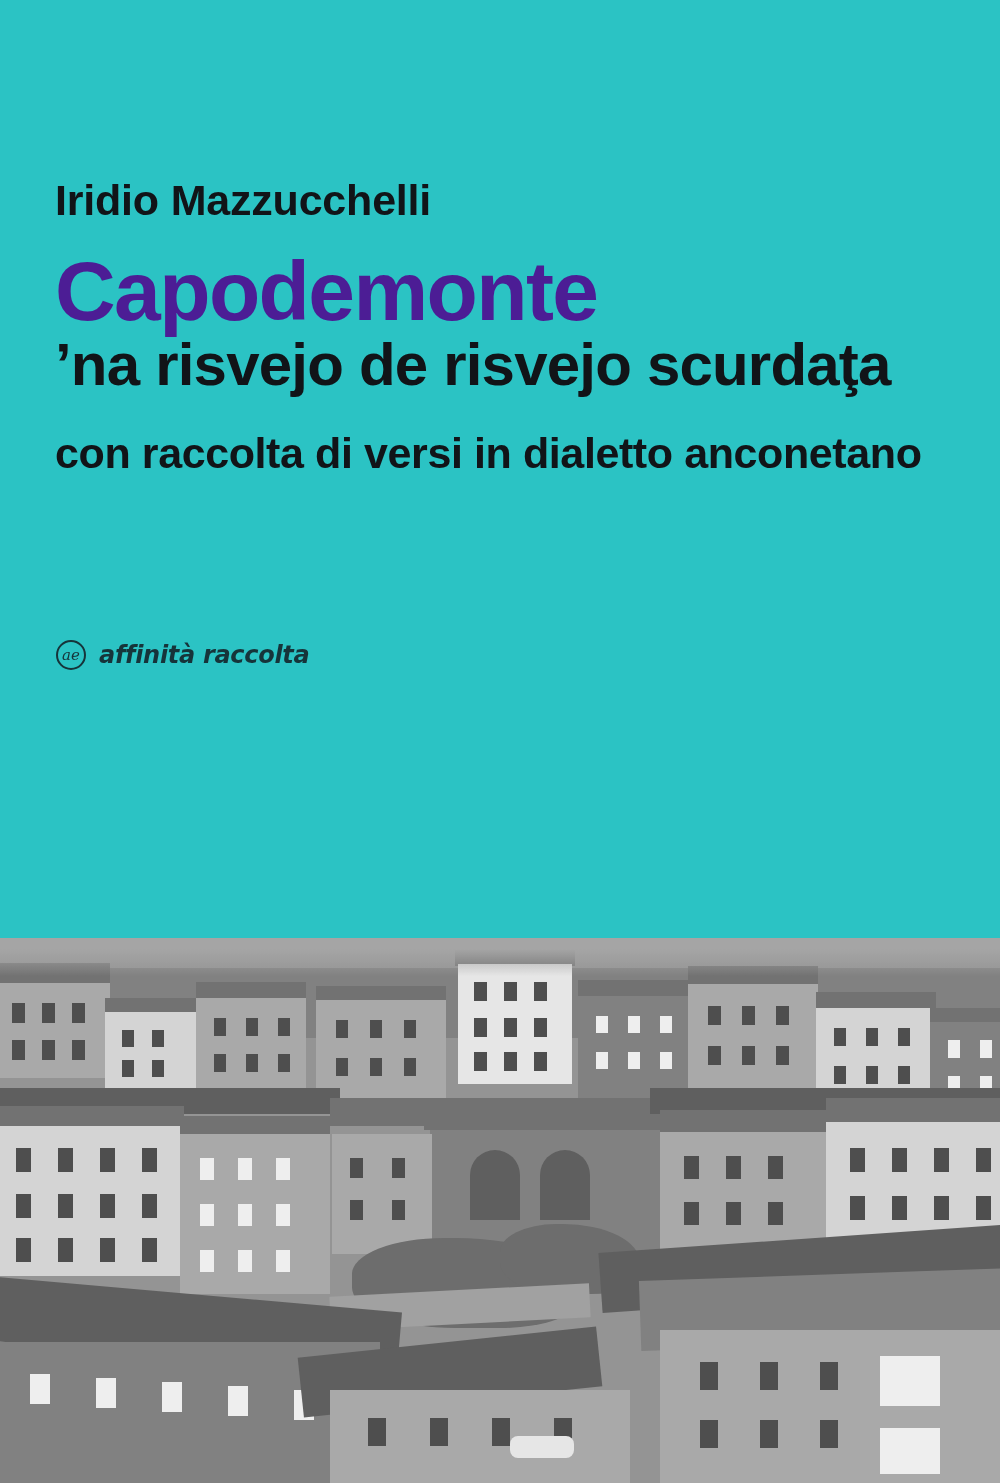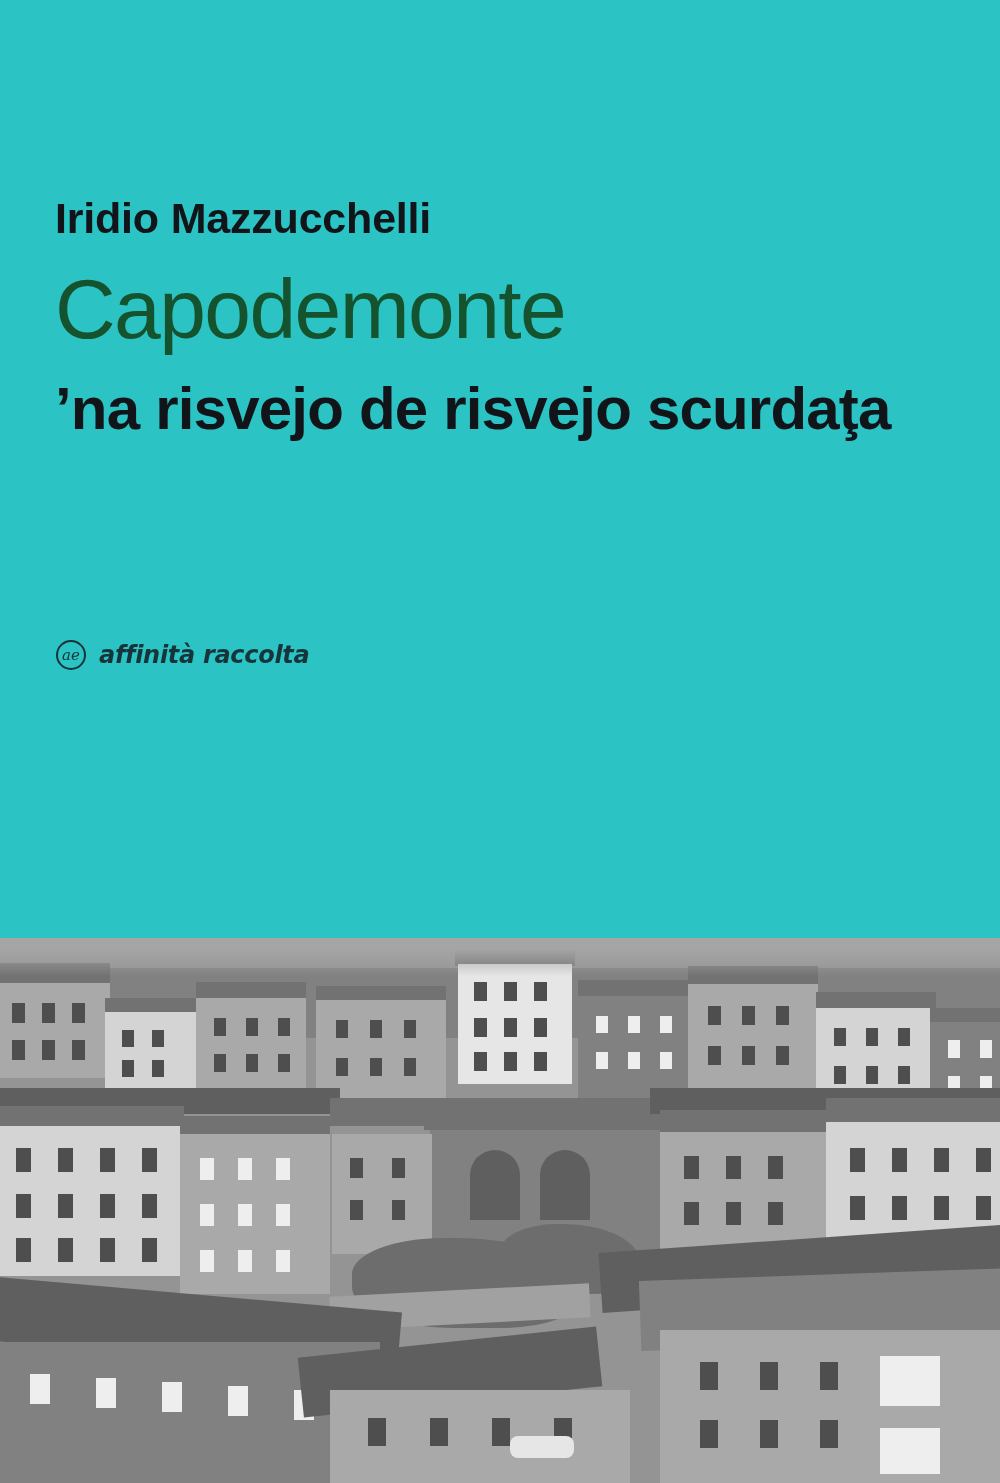--- a/index.html
+++ b/index.html
@@ -13,39 +13,39 @@
     height: 1483px;
     overflow: hidden;
     background: #2bc3c4;
     font-family: "Liberation Sans", sans-serif;
   }
 
   
   .text-block {
     position: absolute;
     left: 55px;
-    top: 196px;
+    top: 178px;
     width: 900px;
     z-index: 5;
   }
   .author {
     font-size: 43px;
     font-weight: bold;
     color: #111418;
     letter-spacing: -0.2px;
     line-height: 1.05;
     margin: 0 0 26px 0;
   }
   .title {
     font-size: 84px;
-    font-weight: normal;
-    color: #14532d;
+    font-weight: bold;
+    color: #4c1d95;
     letter-spacing: -1.6px;
     line-height: 1.0;
-    margin: 0 0 26px 0;
+    margin: 0 0 0 0;
   }
   .subtitle {
     font-size: 60px;
     font-weight: bold;
     color: #111418;
     letter-spacing: -0.8px;
     line-height: 1.05;
     margin: 0 0 30px 0;
   }
   .descr {
@@ -146,20 +146,21 @@
 </head>
 <body>
 
 <div class="cover">
 
   <div class="text-block">
     <div class="author">Iridio Mazzucchelli</div>
     <div class="title">Capodemonte</div>
     <div class="subtitle">’na risvejo de risvejo scurdaţa</div>
     <div class="descr">
+      <span>con raccolta di versi in dialetto anconetano</span>
     </div>
   </div>
 
   <div class="publisher">
     <div class="pub-mark">ae</div>
     <div class="pub-name">affinità raccolta</div>
   </div>
 
   <div class="photo">
 

